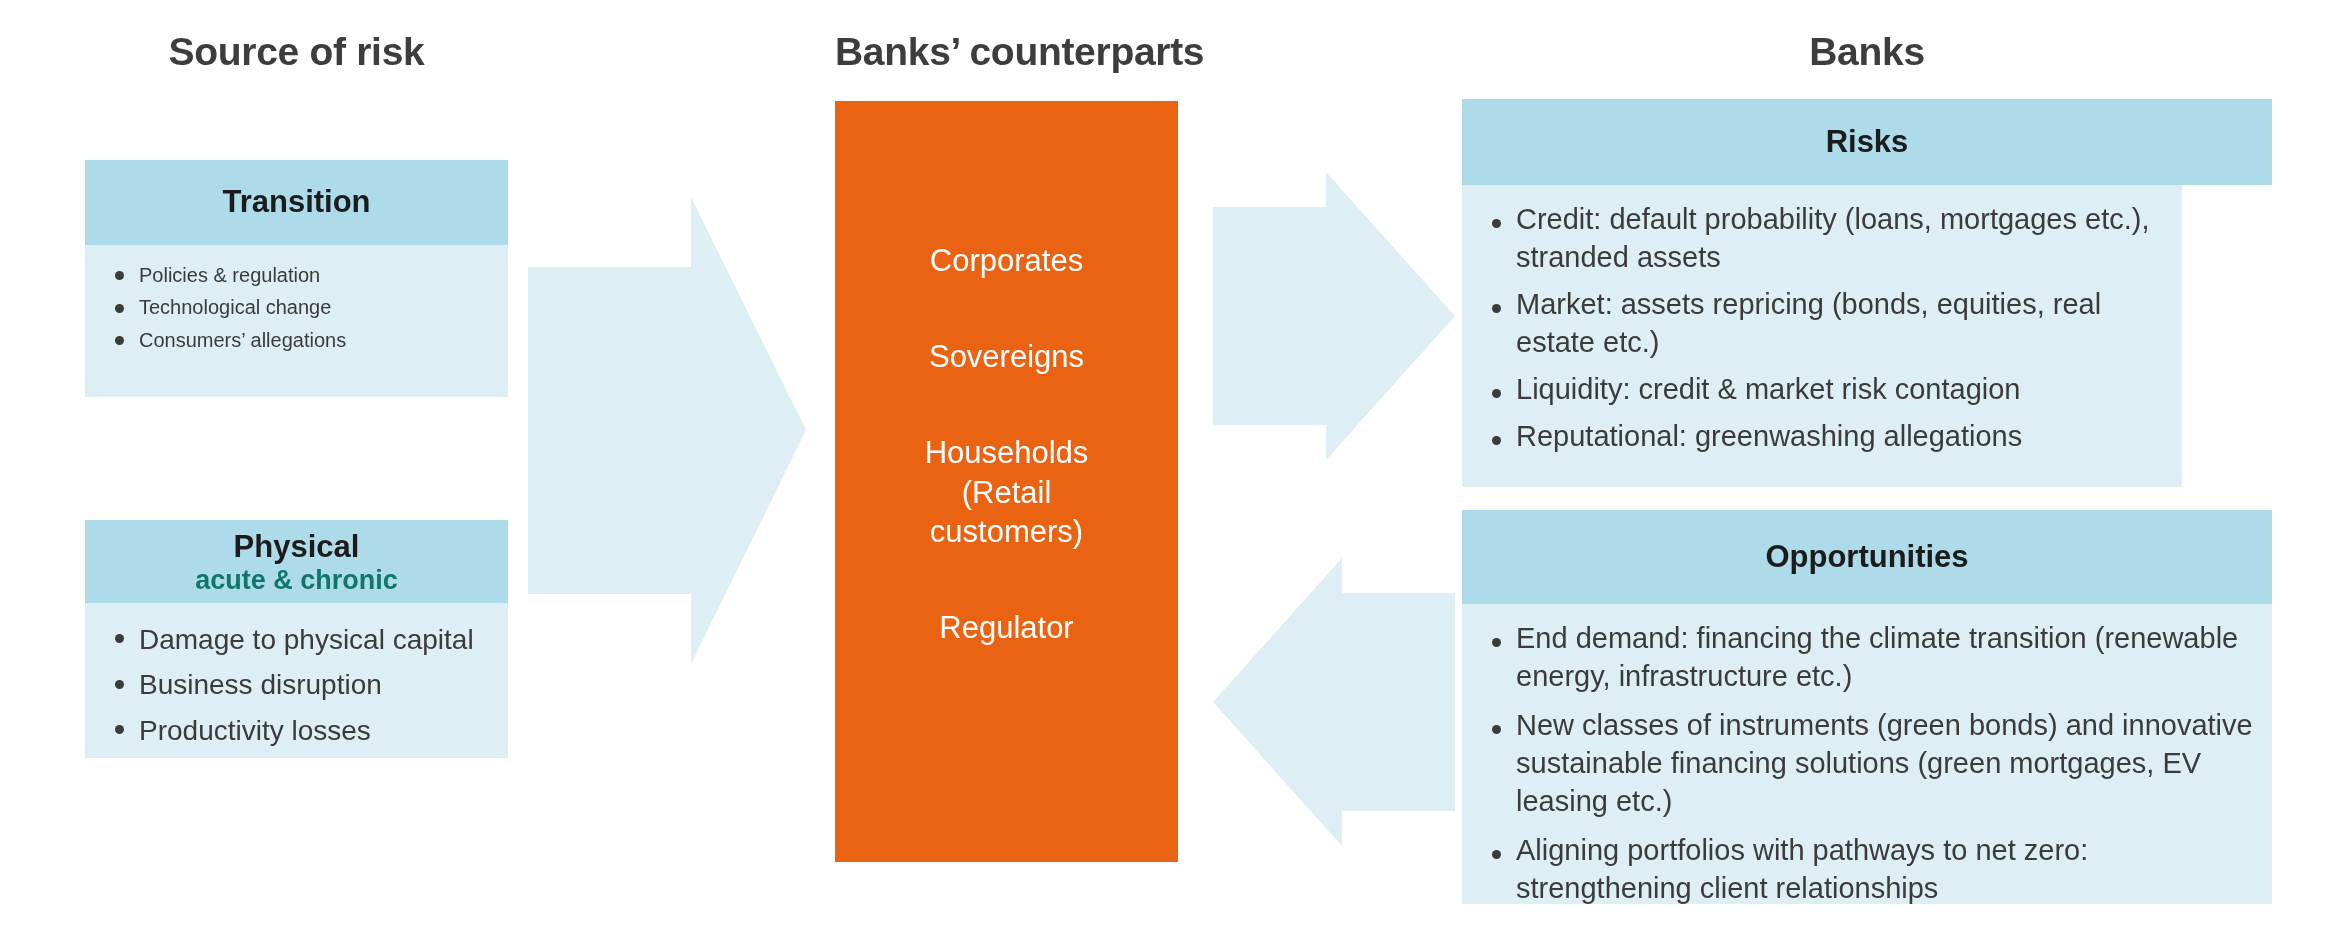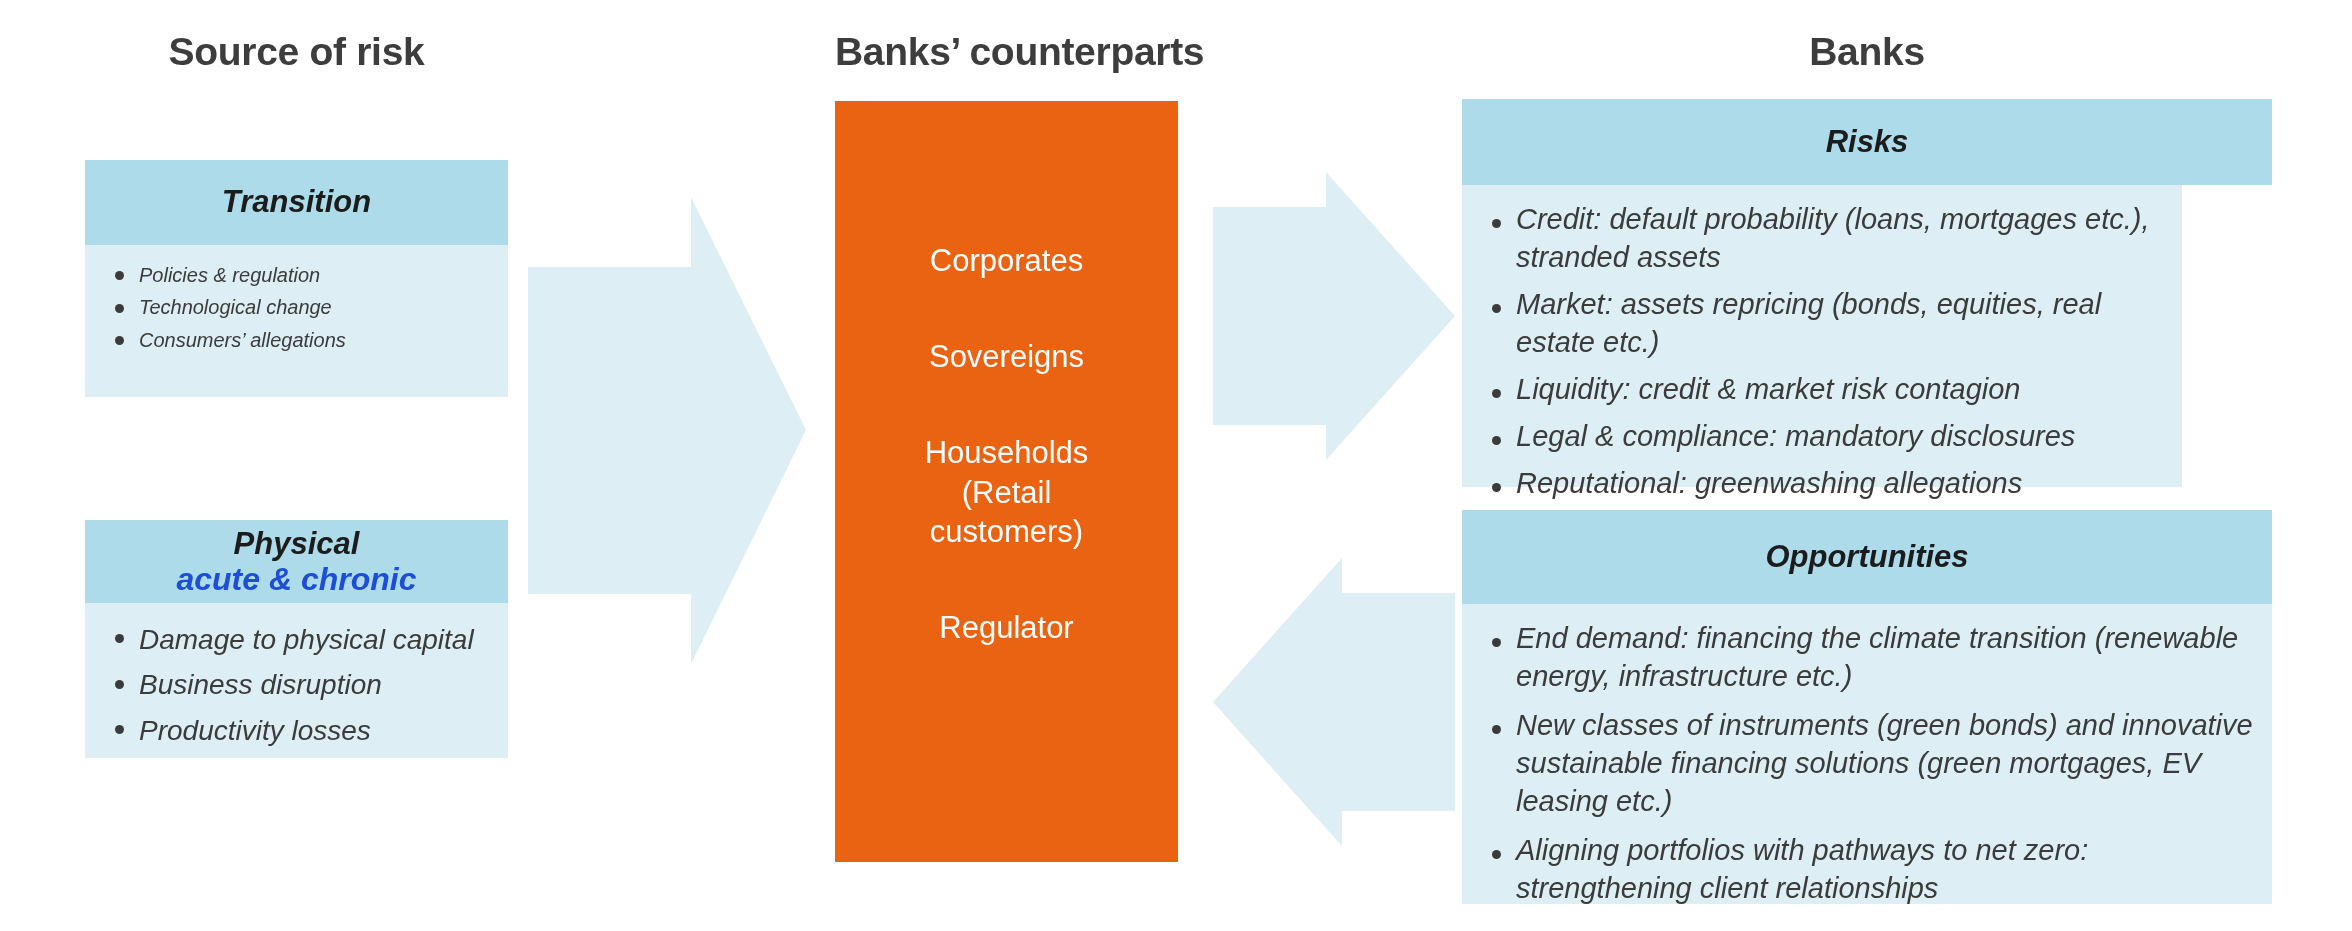--- a/index.html
+++ b/index.html
@@ -31,39 +31,39 @@
     letter-spacing: -0.3px;
     color: #3d3d3d;
     text-align: center;
     white-space: nowrap;
   }
   #title-source   { left: 85px;  top: 30px; width: 423px; }
   #title-counter  { left: 835px; top: 30px; width: 343px; }
   #title-banks    { left: 1462px;top: 30px; width: 810px; }
 
   
-  .card { position: absolute; font-style: italic; }
+  .card { position: absolute; }
   .card-header {
     background: #addbe9;
     display: flex;
     flex-direction: column;
     align-items: center;
     justify-content: center;
     box-sizing: border-box;
   }
   .card-header .hdr-main {
     font-weight: bold;
     font-size: 31px;
     color: #1c1c1c;
     line-height: 1.12;
   }
   .card-header .hdr-sub {
     font-weight: bold;
-    font-size: 32px;
-    color: #1d4ed8;
+    font-size: 27px;
+    color: #0f766e;
     line-height: 1.12;
   }
   .card-body {
     background: #ddeef4;
     box-sizing: border-box;
     padding: 14px 18px 14px 22px;
   }
   .card-body ul {
     list-style: none;
     margin: 0;
@@ -222,21 +222,20 @@
 
   <div class="card" id="card-risks">
     <div class="card-header">
       <div class="hdr-main">Risks</div>
     </div>
     <div class="card-body">
       <ul>
         <li>Credit: default probability (loans, mortgages etc.), stranded assets</li>
         <li>Market: assets repricing (bonds, equities, real estate etc.)</li>
         <li>Liquidity: credit &amp; market risk contagion</li>
-        <li>Legal &amp; compliance: mandatory disclosures</li>
         <li>Reputational: greenwashing allegations</li>
       </ul>
     </div>
   </div>
 
   <div class="card" id="card-opportunities">
     <div class="card-header">
       <div class="hdr-main">Opportunities</div>
     </div>
     <div class="card-body">

